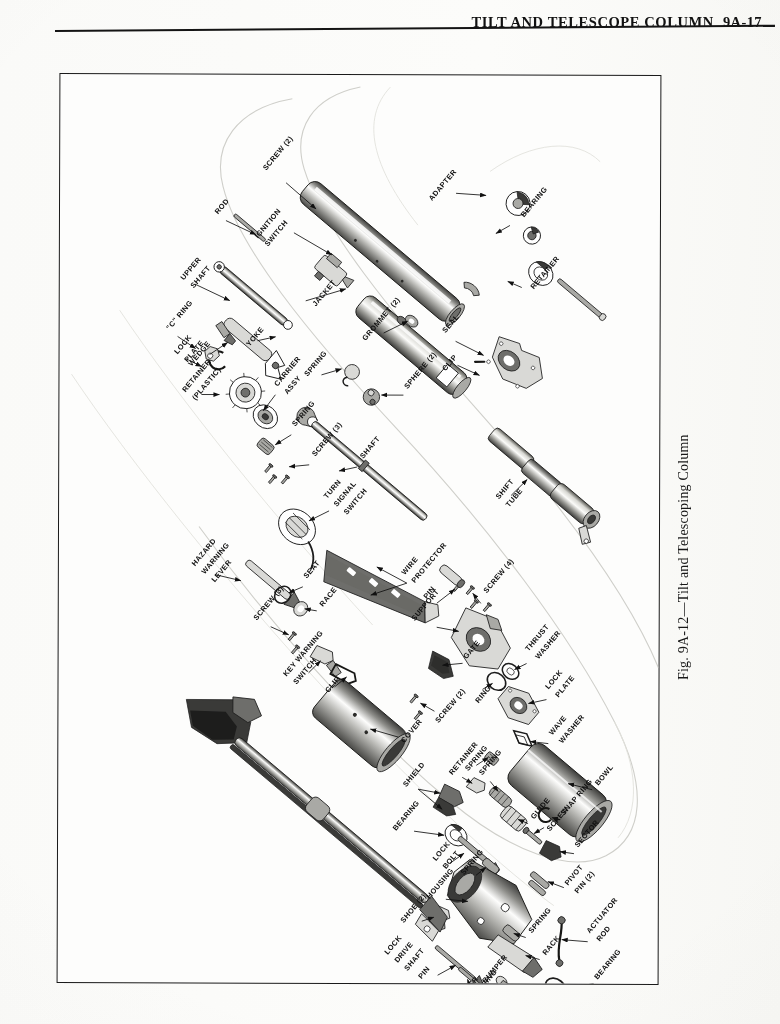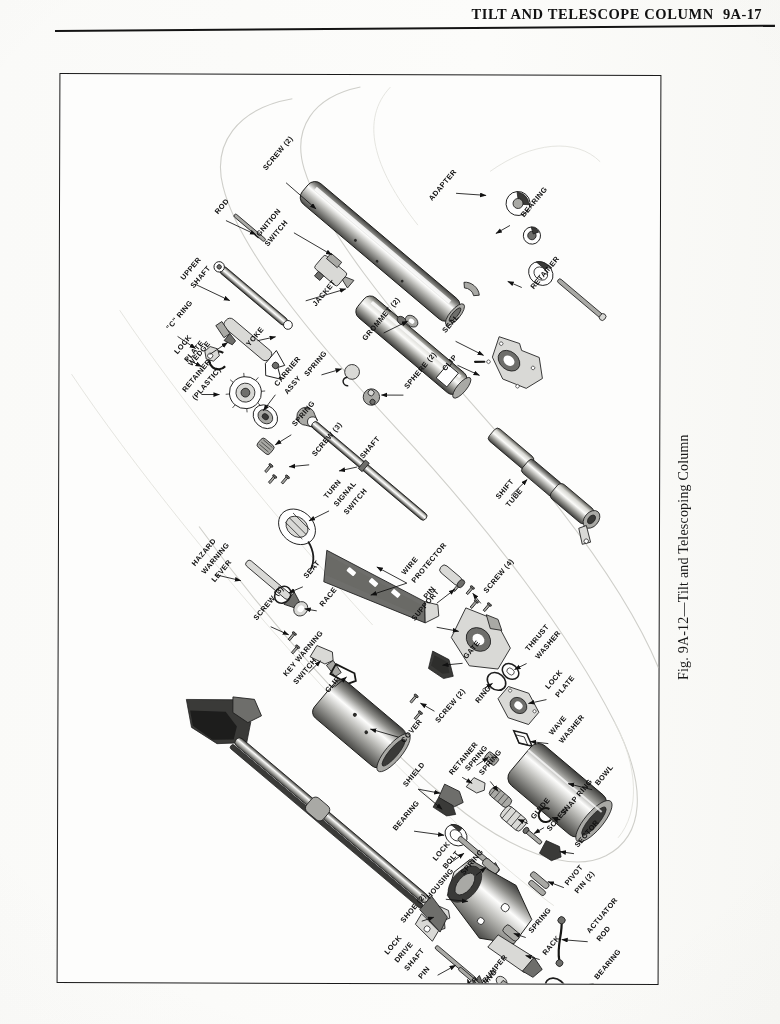--- a/index.html
+++ b/index.html
@@ -30,21 +30,21 @@
     inset: 0;
     background:
       radial-gradient(ellipse 120% 100% at 50% 45%, rgba(255,255,255,0) 55%, rgba(120,120,115,0.055) 100%),
       linear-gradient(92deg, rgba(250,250,248,1) 0%, rgba(252,252,250,1) 60%, rgba(247,247,244,1) 100%);
     pointer-events: none;
   }
 
   
   #running-head {
     position: absolute;
-    top: 6px;
+    top: 14px;
     left: 0;
     right: 18px;
     text-align: right;
     font-family: "Liberation Serif", serif;
     font-weight: bold;
     font-size: 14.5px;
     letter-spacing: 0.6px;
     color: #111;
     white-space: nowrap;
   }

